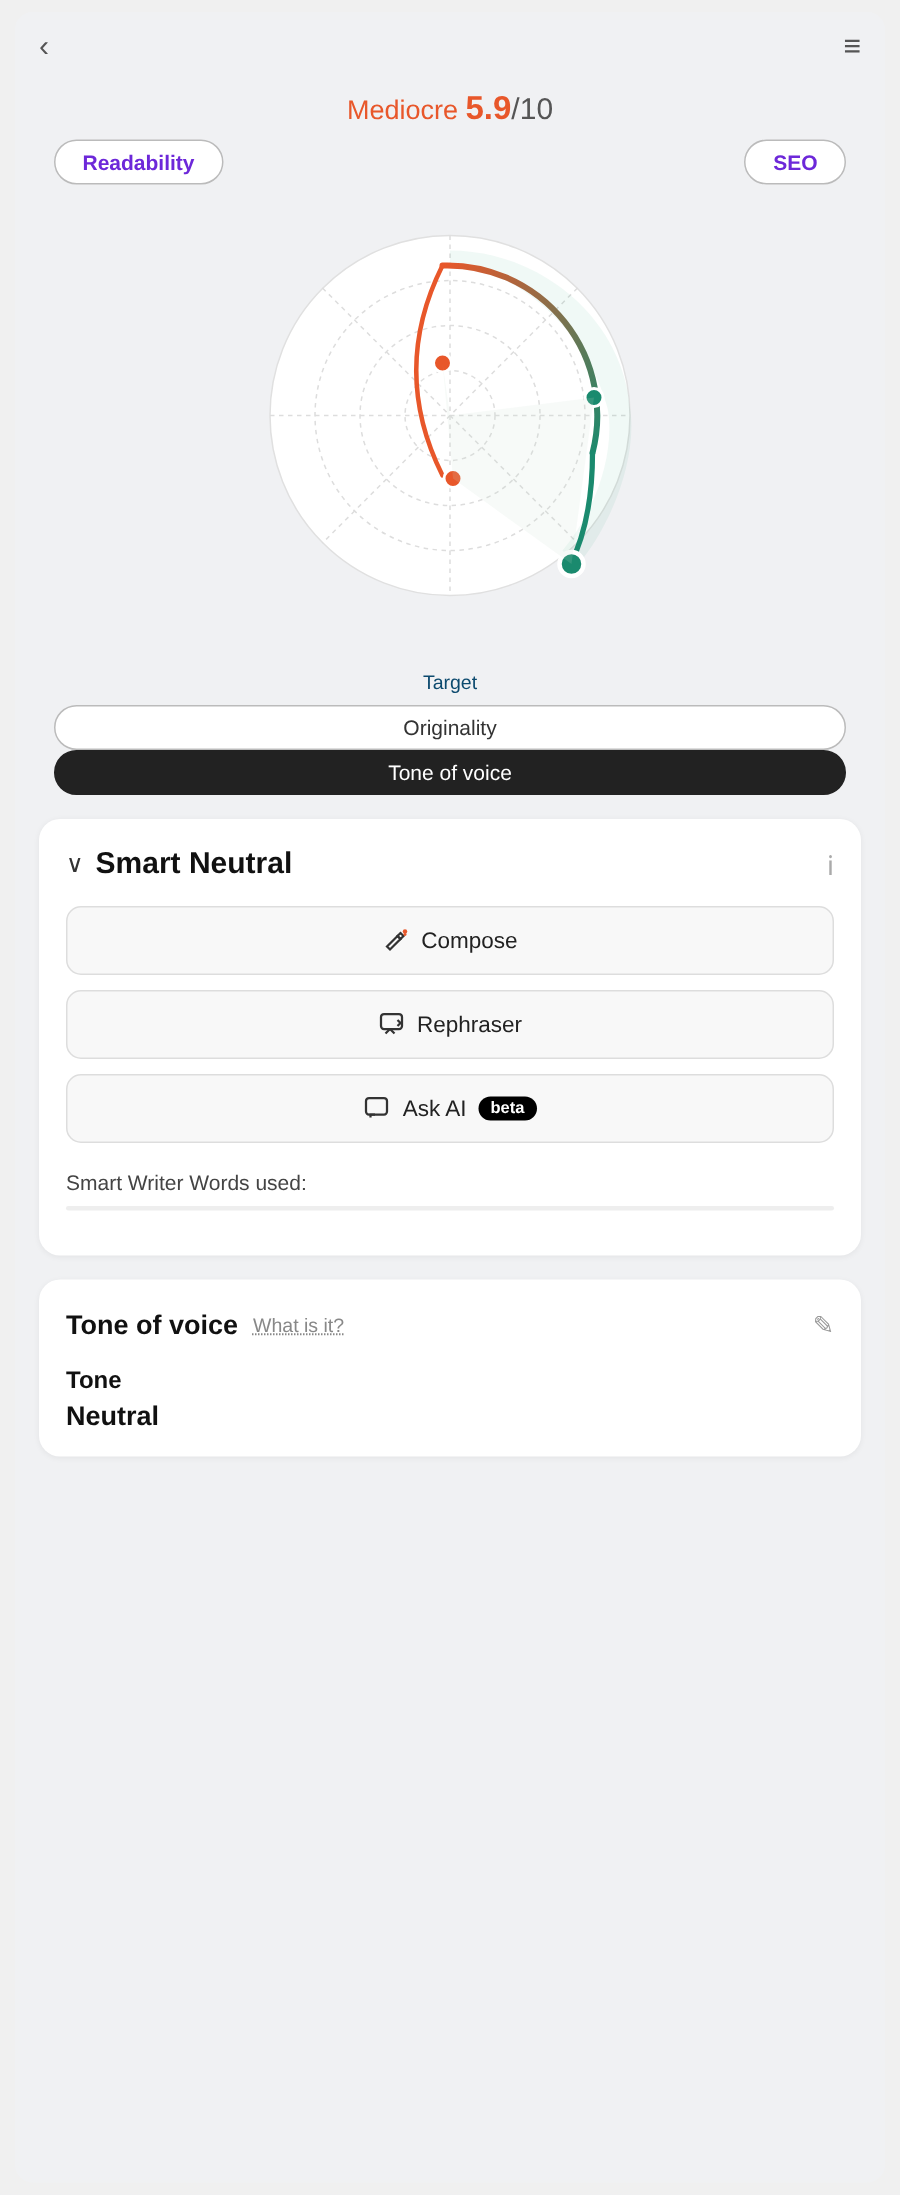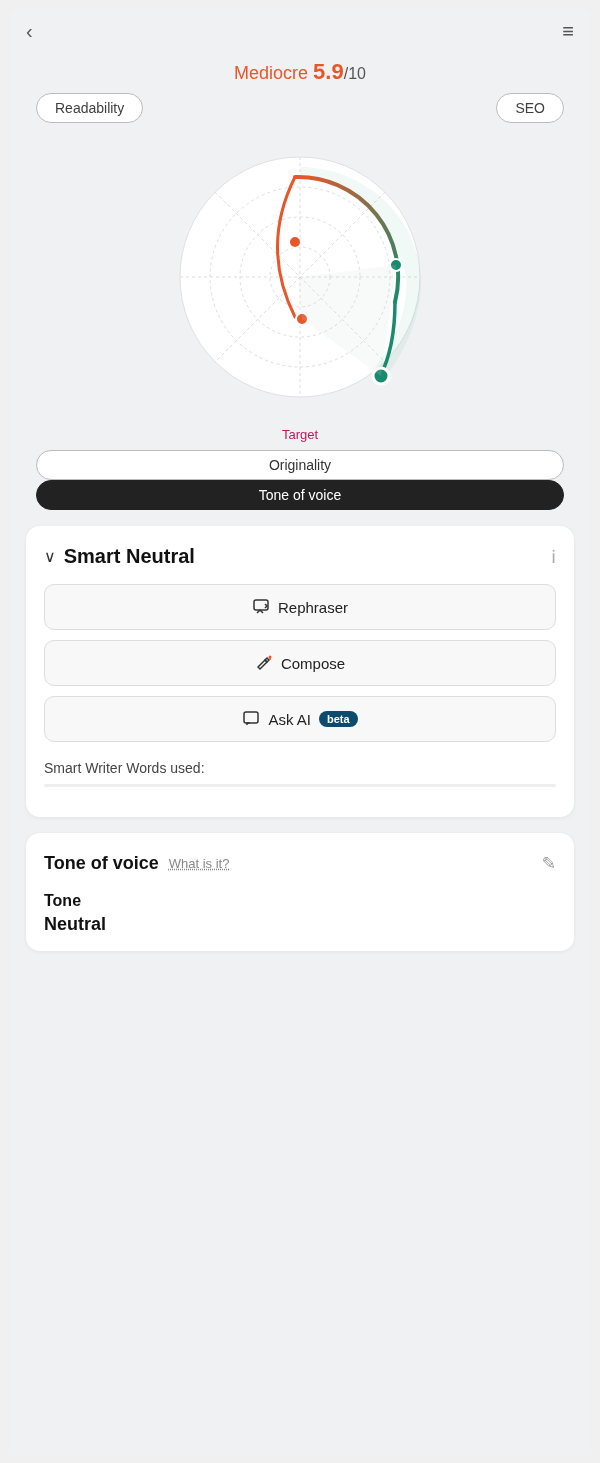--- a/index.html
+++ b/index.html
@@ -42,56 +42,56 @@
       color: #e8572a;
       font-weight: 400;
     }
     .score-text .score-num {
       font-weight: 800;
       font-size: 22px;
       color: #e8572a;
     }
     .score-text .score-denom {
       color: #555;
-      font-size: 16px;
+      font-size: 20px;
       font-weight: 400;
     }
     
     .radar-container {
       position: relative;
       width: 100%;
       padding: 0 16px;
     }
     .radar-labels {
       display: flex;
       justify-content: space-between;
       padding: 0 10px;
       margin-bottom: 4px;
     }
     .radar-label-btn {
       border: 1.5px solid #bbb;
       border-radius: 20px;
       padding: 6px 18px;
       background: white;
       font-size: 14px;
-      color: #404040;
-      cursor: pointer;
-      font-weight: 400;
+      color: #6d28d9;
+      cursor: pointer;
+      font-weight: 700;
     }
     .radar-chart-wrap {
       display: flex;
       justify-content: center;
       align-items: center;
       position: relative;
     }
     .target-label {
       text-align: center;
-      color: #be185d;
+      color: #0c4a6e;
       font-size: 13px;
-      margin-top: 0;
+      margin-top: 20px;
       margin-bottom: 8px;
     }
     .bottom-labels {
       display: flex;
       justify-content: space-between;
       padding: 0 10px;
       margin-bottom: 16px;
       flex-direction: column;
     }
     .bottom-label-btn {
@@ -155,21 +155,21 @@
       font-size: 15px;
       color: #222;
       cursor: pointer;
       margin-bottom: 10px;
       font-weight: 500;
     }
     .card-btn:last-of-type {
       margin-bottom: 0;
     }
     .beta-badge {
-      background: #0c4a6e;
+      background: #000000;
       color: white;
       border-radius: 12px;
       font-size: 11px;
       padding: 2px 8px;
       font-weight: 600;
     }
     .words-used-section {
       margin-top: 18px;
     }
     .words-used-label {
@@ -343,45 +343,45 @@
   </div>
 
   <div class="card">
     <div class="card-header">
       <div class="card-title-row">
         <span class="chevron-icon">∨</span>
         <span class="card-title">Smart Neutral</span>
       </div>
       <span class="info-icon">ℹ</span>
     </div>
-
-    <button class="card-btn">
-
-      <svg width="18" height="18" viewBox="0 0 18 18">
-        <rect x="2" y="2" width="14" height="10" rx="2" fill="none" stroke="#333" stroke-width="1.5"></rect>
-        <path d="M5 15 L8 12 M8 12 L11 15" stroke="#333" stroke-width="1.5" fill="none"></path>
-        <path d="M13 6 L15 8 L13 10" stroke="#333" stroke-width="1.5" fill="none"></path>
-      </svg>
-      <span>Rephraser</span>
-    </button>
 
     <button class="card-btn">
 
       <svg width="18" height="18" viewBox="0 0 18 18">
         <path d="M3 13 L10 6 L12 8 L5 15 Z" fill="none" stroke="#333" stroke-width="1.5"></path>
         <path d="M10 6 L12 4 L14 6 L12 8 Z" fill="none" stroke="#333" stroke-width="1.5"></path>
         <circle cx="15" cy="3" r="1.5" fill="#e8572a"></circle>
         <path d="M14 5 L16 5 M15 4 L15 6" stroke="#e8572a" stroke-width="1"></path>
       </svg>
       <span>Compose</span>
     </button>
 
     <button class="card-btn">
 
       <svg width="18" height="18" viewBox="0 0 18 18">
+        <rect x="2" y="2" width="14" height="10" rx="2" fill="none" stroke="#333" stroke-width="1.5"></rect>
+        <path d="M5 15 L8 12 M8 12 L11 15" stroke="#333" stroke-width="1.5" fill="none"></path>
+        <path d="M13 6 L15 8 L13 10" stroke="#333" stroke-width="1.5" fill="none"></path>
+      </svg>
+      <span>Rephraser</span>
+    </button>
+
+    <button class="card-btn">
+
+      <svg width="18" height="18" viewBox="0 0 18 18">
         <rect x="2" y="2" width="14" height="11" rx="2" fill="none" stroke="#333" stroke-width="1.5"></rect>
         <path d="M5 15 L5 13 L8 13" stroke="#333" stroke-width="1.5" fill="none"></path>
       </svg>
       <span>Ask AI</span>
       <span class="beta-badge">beta</span>
     </button>
 
     <div class="words-used-section">
       <div class="words-used-label">Smart Writer Words used:</div>
       <div class="words-progress-bar">

